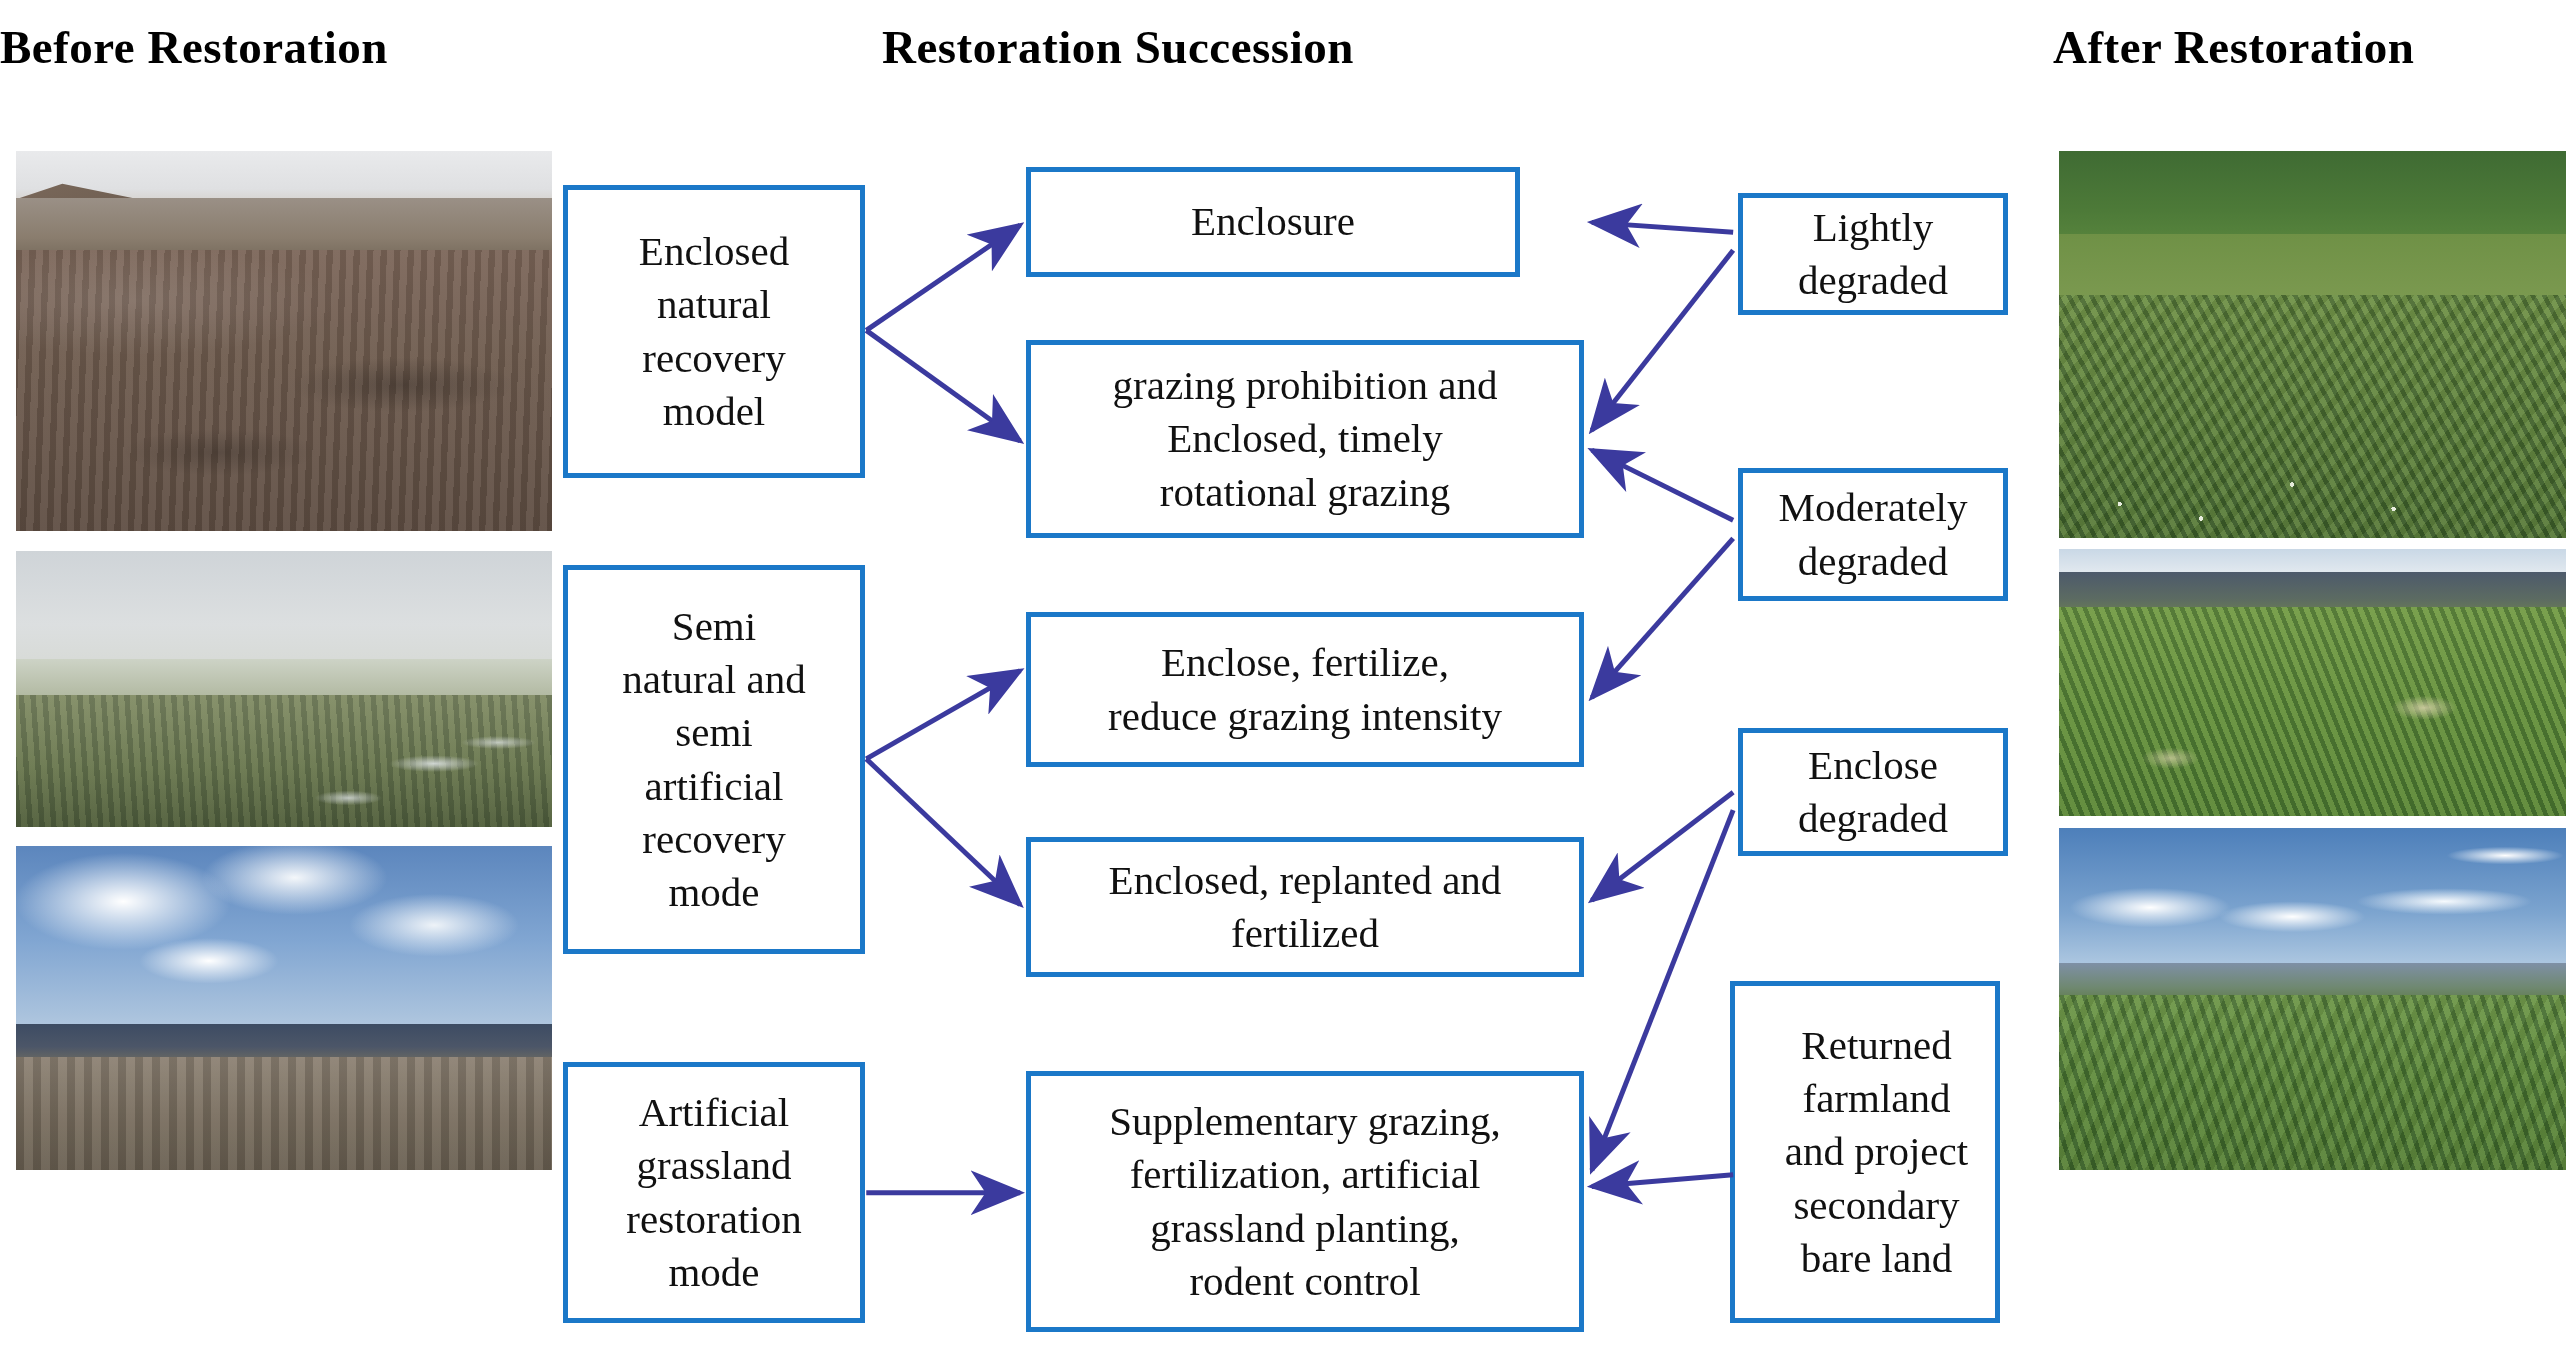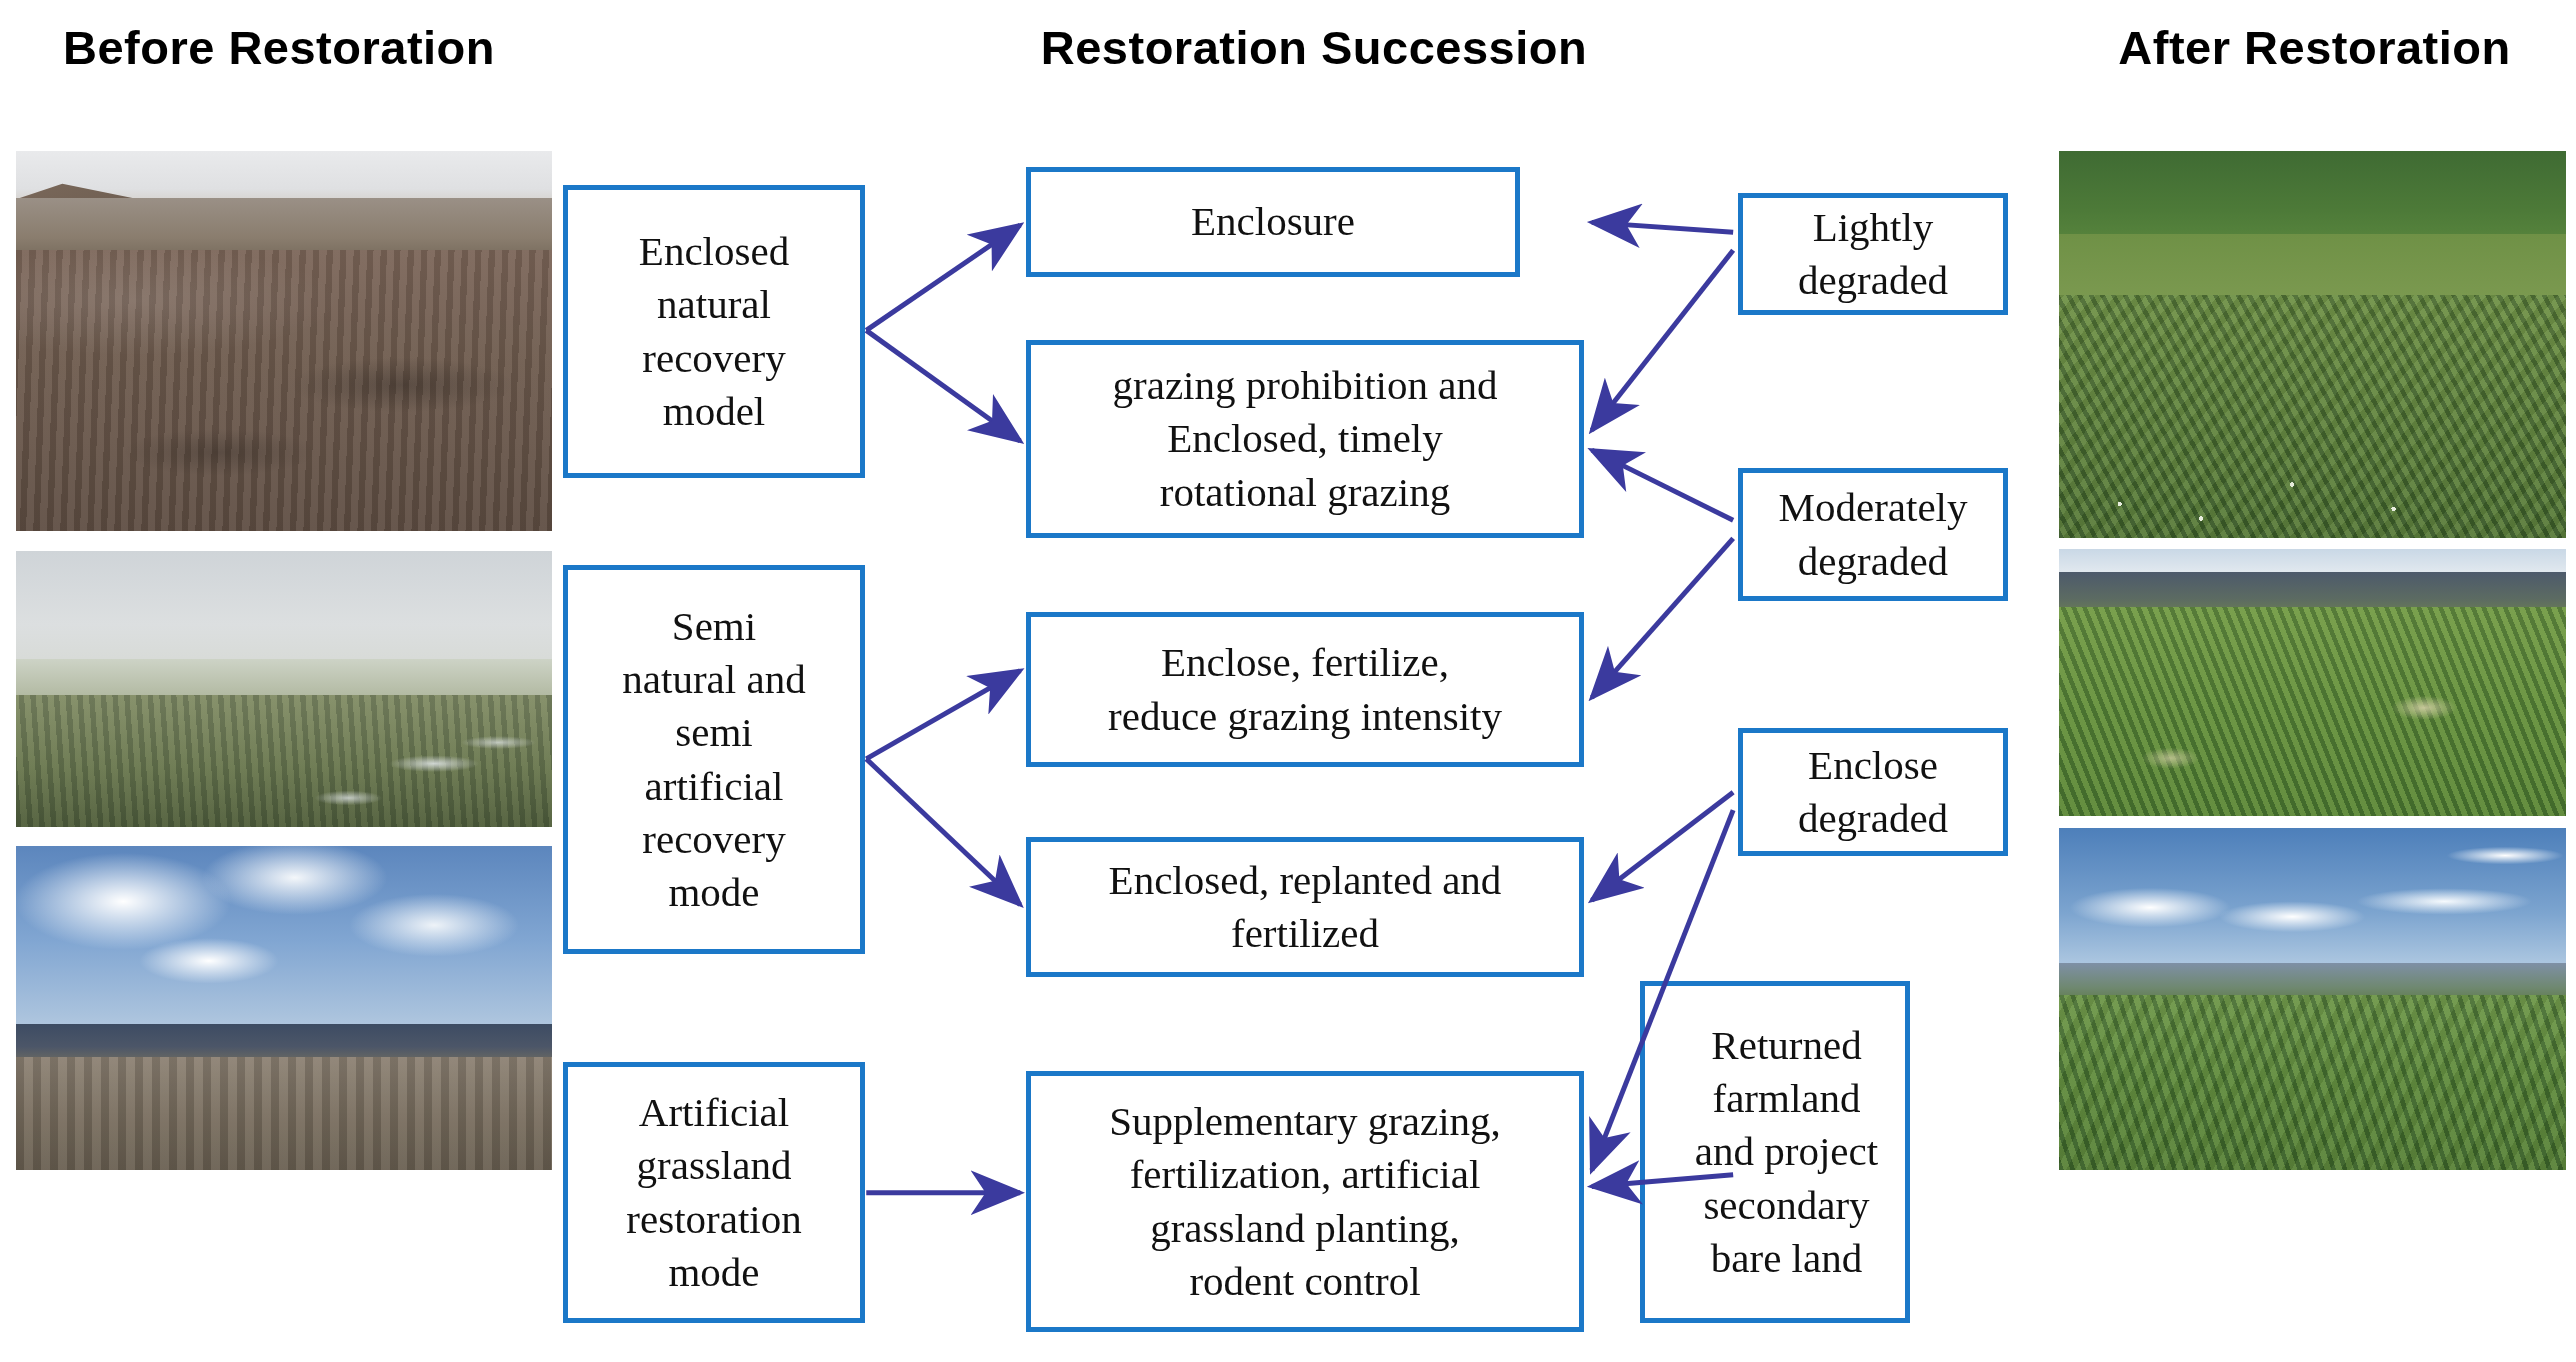--- a/index.html
+++ b/index.html
@@ -12,27 +12,27 @@
     width: 2576px;
     height: 1362px;
     background: #ffffff;
     overflow: hidden;
     font-family: "Liberation Serif", "DejaVu Serif", serif;
   }
 
   
   .col-header {
     position: absolute;
-    font-family: Liberation Sans, sans-serif;
+    font-family: Liberation Serif, serif;
     font-weight: bold;
     font-size: 47px;
     color: #000000;
     letter-spacing: 0.5px;
     white-space: nowrap;
-    text-align: center;
+    text-align: left;
   }
   #hdr-before  { left: 0px;    top: 20px; width: 558px;  }
   #hdr-middle  { left: 882px;  top: 20px; width: 864px;  }
   #hdr-after   { left: 2053px; top: 20px; width: 523px;  }
 
   
   .photo {
     position: absolute;
     overflow: hidden;
   }
@@ -200,21 +200,21 @@
 
   #node-mid-1   { left: 1026px; top: 167px;  width: 494px; height: 110px; }
   #node-mid-2   { left: 1026px; top: 340px;  width: 558px; height: 198px; }
   #node-mid-3   { left: 1026px; top: 612px;  width: 558px; height: 155px; }
   #node-mid-4   { left: 1026px; top: 837px;  width: 558px; height: 140px; }
   #node-mid-5   { left: 1026px; top: 1071px; width: 558px; height: 261px; }
 
   #node-right-1 { left: 1738px; top: 185px;  width: 270px; height: 122px; margin-top: 8px; }
   #node-right-2 { left: 1738px; top: 468px;  width: 270px; height: 133px; }
   #node-right-3 { left: 1738px; top: 728px;  width: 270px; height: 128px; }
-  #node-right-4 { left: 1640px; top: 981px; width: 270px; height: 342px; padding-left: 32px; }
+  #node-right-4 { left: 1730px; top: 981px; width: 270px; height: 342px; padding-left: 32px; }
 
   
   #arrows {
     position: absolute;
     left: 0; top: 0;
     width: 2576px; height: 1362px;
     pointer-events: none;
   }
 </style>
 </head>

